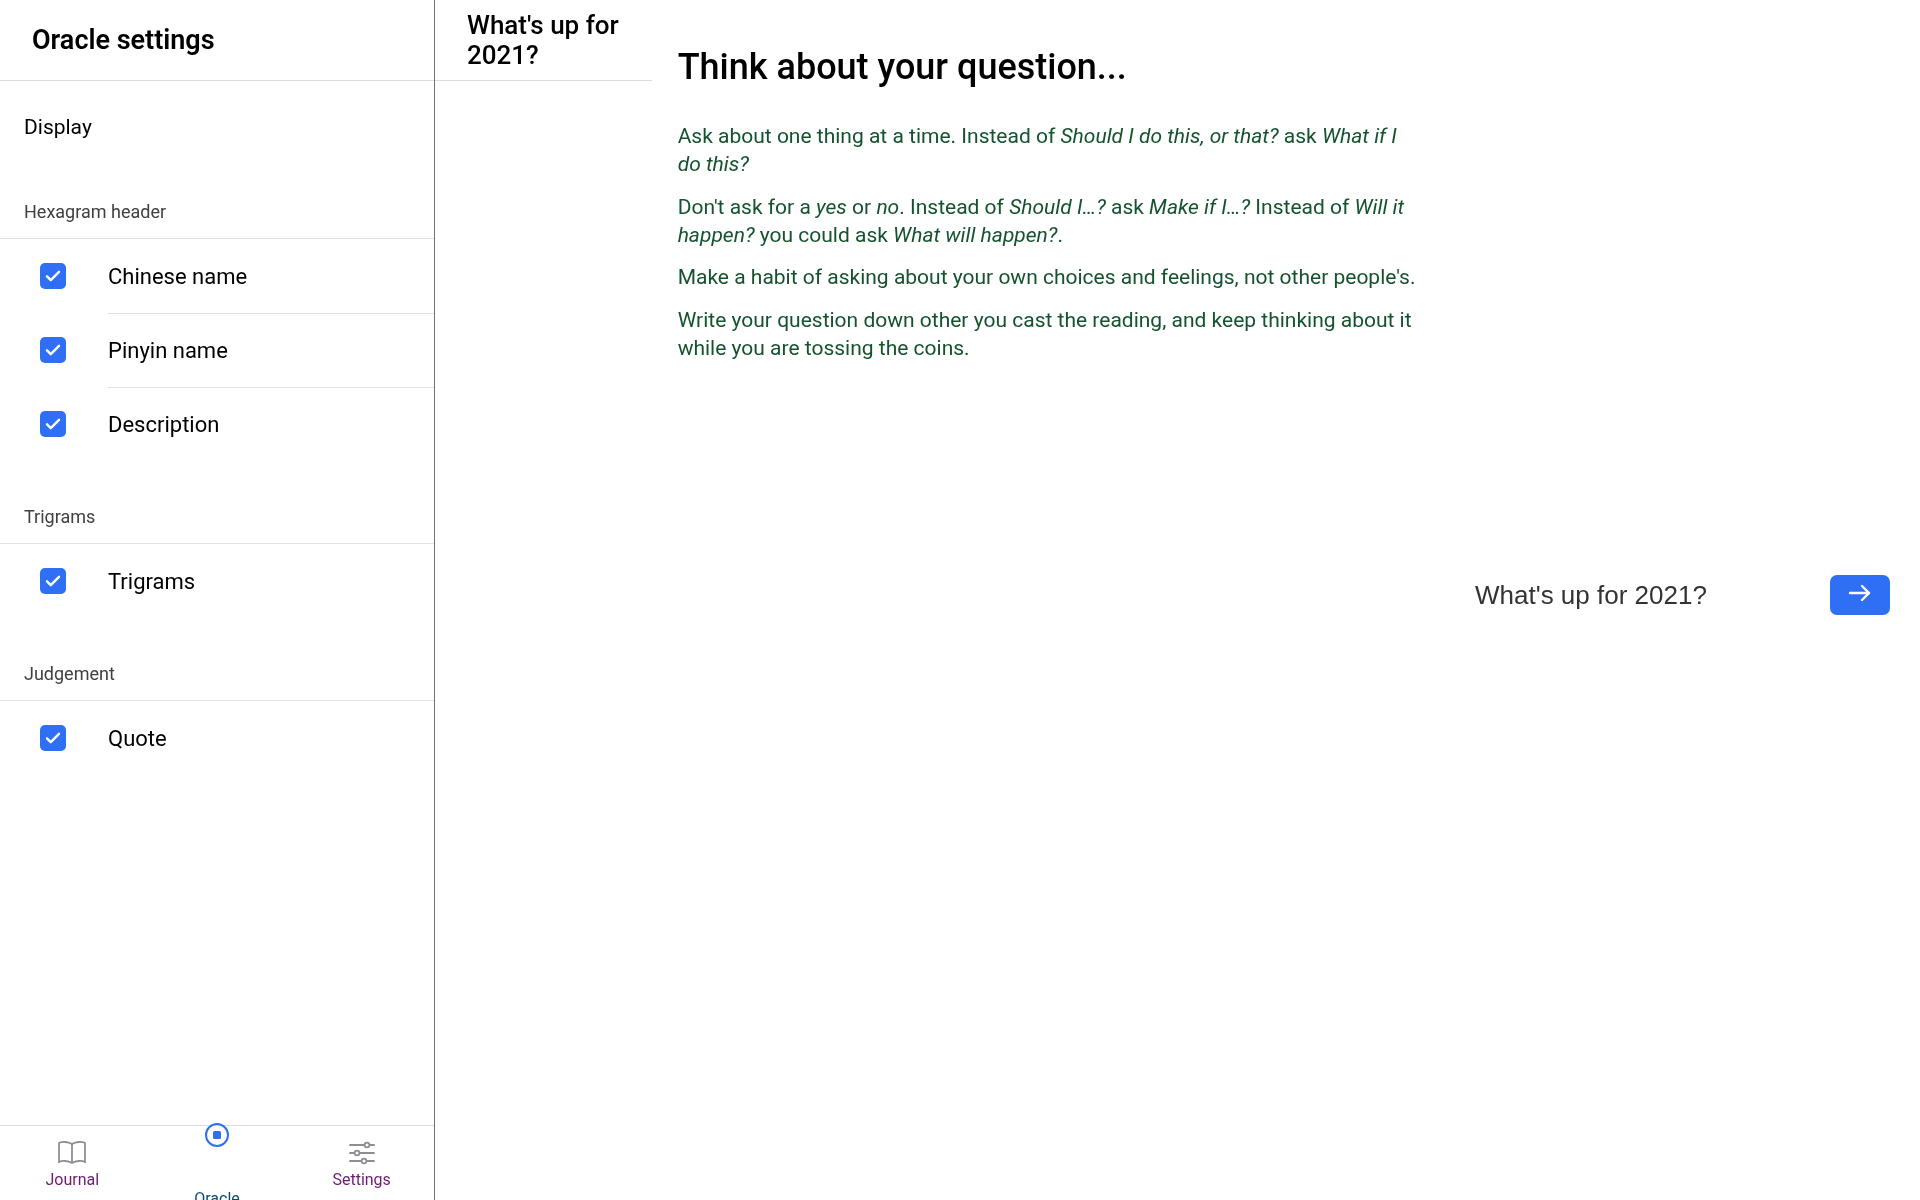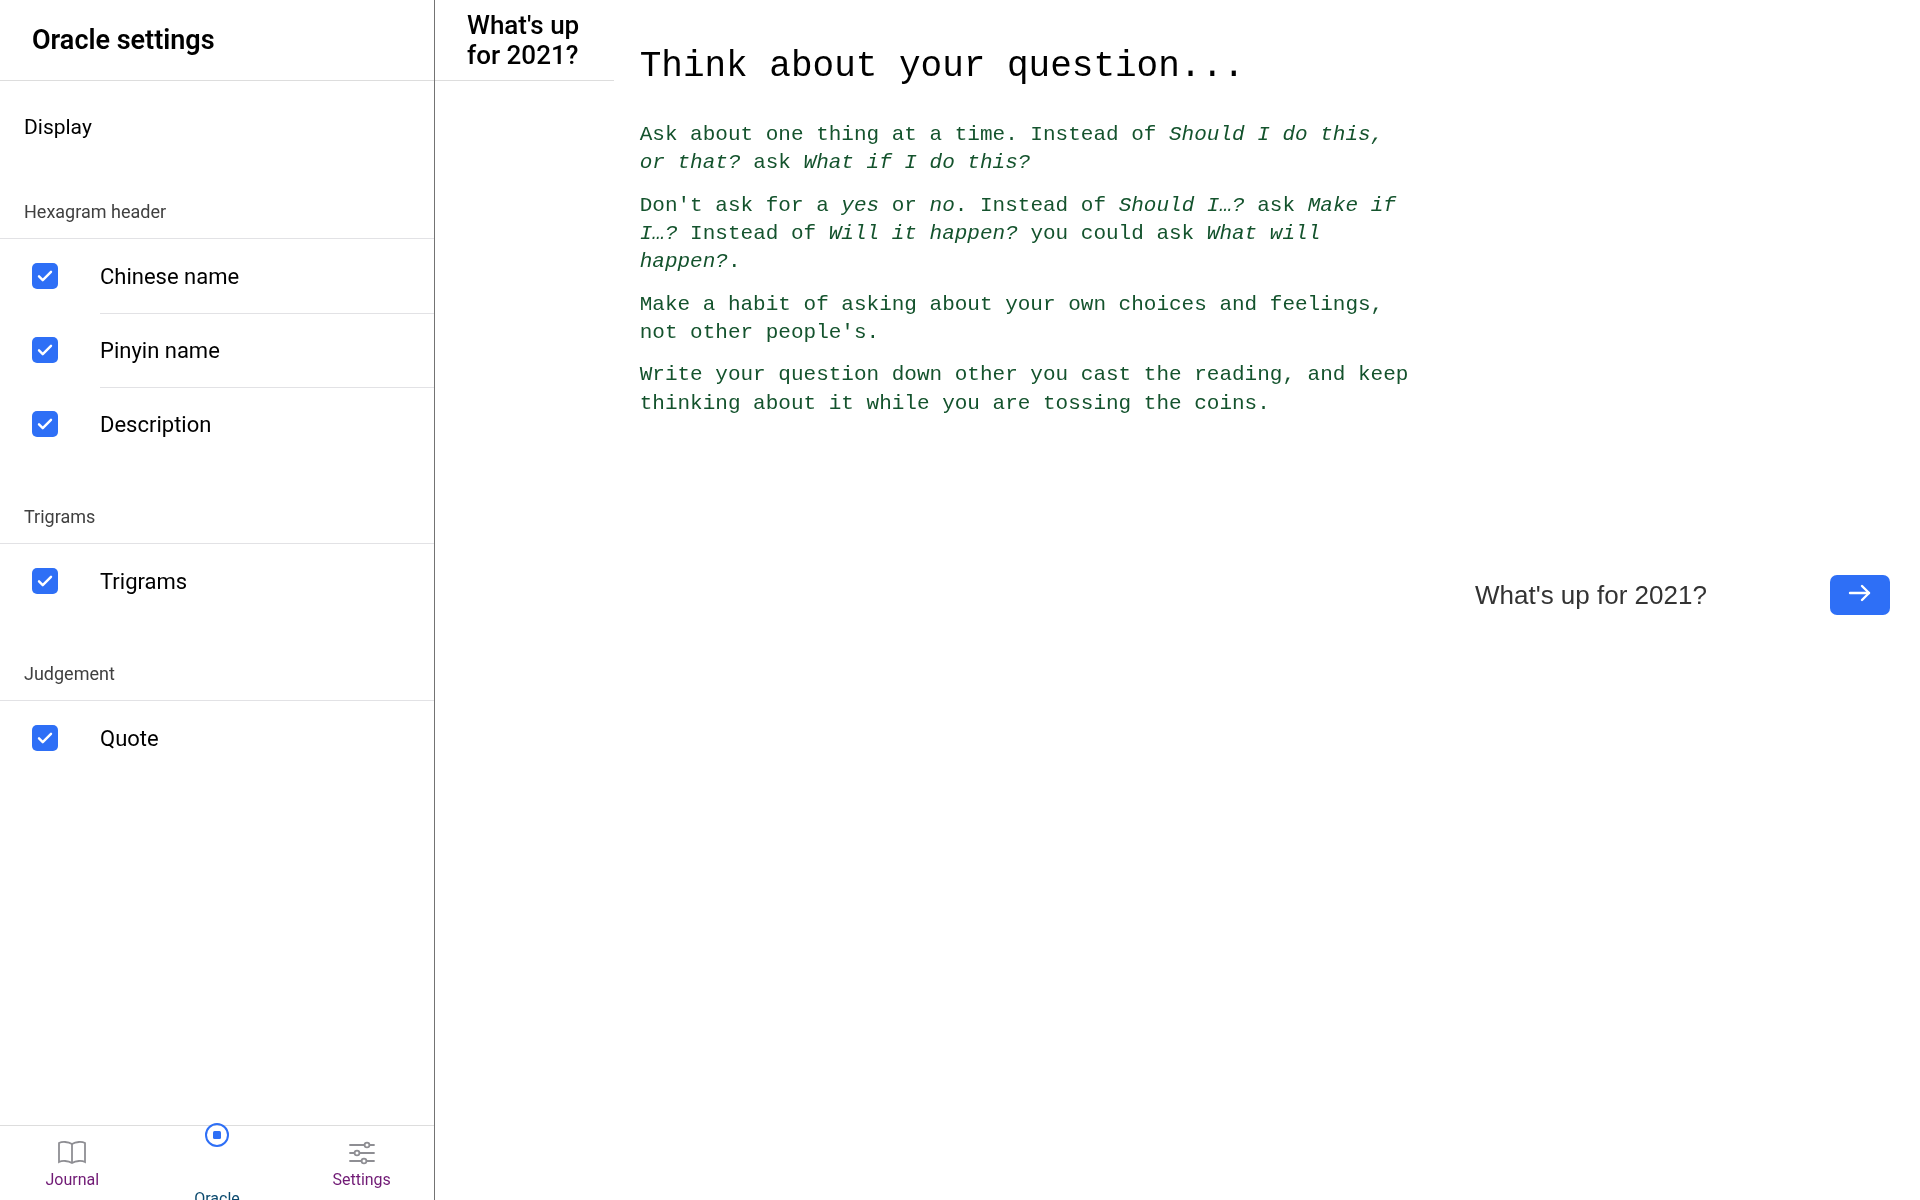--- a/index.html
+++ b/index.html
@@ -54,20 +54,21 @@
   }
 
   .option-list {
     border-top: 1px solid #e2e2e5;
   }
   .option-row {
     display: flex;
     align-items: flex-end;
     padding: 24px 24px 24px 32px;
     position: relative;
+    margin-left: 8px;
   }
   .option-row + .option-row::before {
     content: "";
     position: absolute;
     top: 0;
     left: 100px;
     right: 0;
     height: 1px;
     background: #e2e2e5;
   }
@@ -128,21 +129,20 @@
     border-bottom: 1px solid #ddd;
   }
   .main-header h2 {
     font-size: 26px;
     font-weight: 500;
   }
   .main-body {
     flex: 1 1 auto;
     padding: 46px 26px 20px 26px;
     overflow-y: auto;
-    font-family: Liberation Mono, monospace;
   }
   .main-body h3 {
     font-size: 36px;
     font-weight: 500;
     margin-bottom: 34px;
   }
   .help-text {
     color: #14532d;
     font-size: 21px;
     line-height: 1.35;

